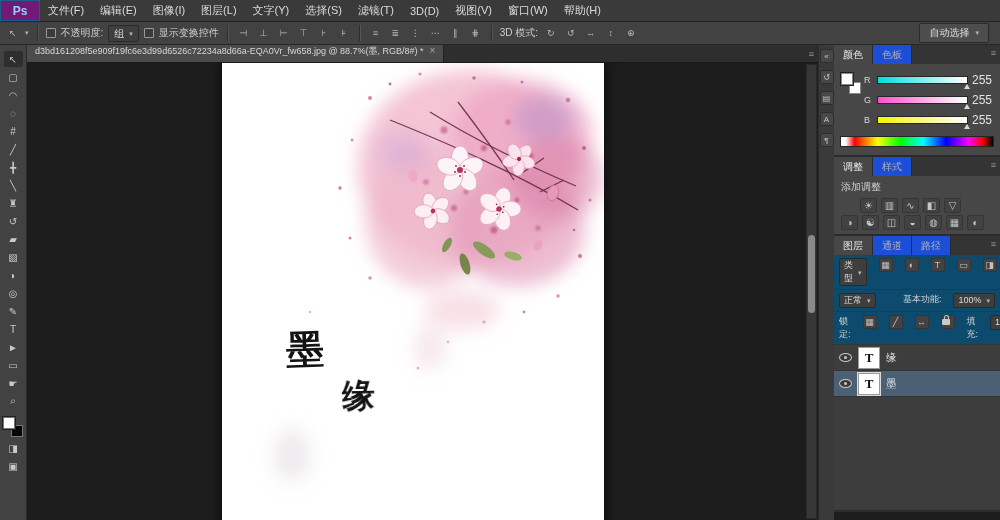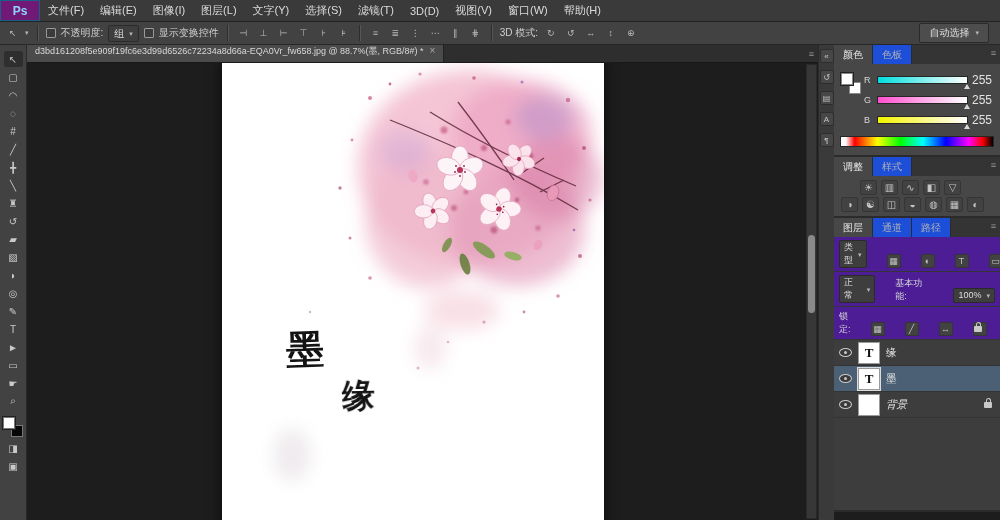--- a/index.html
+++ b/index.html
@@ -74,21 +74,21 @@
 .spectrum{height:11px;margin:1px 6px 5px 6px;border:1px solid #262626;background:linear-gradient(90deg,#ffffff 0%,#ffffff 3%,#ff0000 9%,#ffff00 24%,#00ff00 39%,#00ffff 54%,#0000ff 69%,#ff00ff 84%,#ff0000 93%,#000000 100%)}
 
 
 .adj-title{font-size:10px;color:#cfcfcf;padding:1px 7px 3px 7px}
 .adj-row{display:flex;gap:4px;padding:1px 7px}
 .adj-row.indent{padding-left:26px}
 .adj{width:17px;height:15px;display:flex;align-items:center;justify-content:center;color:#c6c6c6;font-size:10px;background:#424242;border:1px solid #353535;border-radius:2px}
 
 
 .layers-group{flex:1;display:flex;flex-direction:column;min-height:0}
-.lcontrol{display:flex;align-items:flex-end;gap:20px;padding:3px 5px;font-size:9px;border-bottom:1px solid #353535;background:#4c1d95}
+.lcontrol{display:flex;align-items:flex-start;gap:12px;padding:3px 5px;font-size:9px;border-bottom:1px solid #353535;background:#0c4a6e}
 .lcontrol .dd{padding:0 4px;font-size:9px}
 .licon{width:14px;height:14px;display:flex;align-items:center;justify-content:center;color:#c0c0c0;font-size:9px;background:#424242;border:1px solid #353535;border-radius:2px;flex:none}
 .push{margin-left:auto}
 .llist{flex:1;background:#3d3d3d;overflow:hidden}
 .lrow{height:26px;display:flex;align-items:center;gap:6px;padding:0 5px;border-bottom:1px solid #343434}
 .lrow.sel{background:#4c6075}
 .eye{width:13px;height:9px;border:1px solid #c9c9c9;border-radius:50%;position:relative;background:#3a3a3a;flex:none}
 .eye::after{content:"";position:absolute;left:4px;top:2px;width:3px;height:3px;border-radius:50%;background:#c9c9c9}
 .lthumb{width:22px;height:22px;background:#ffffff;border:1px solid #9a9a9a;color:#111;display:flex;align-items:center;justify-content:center;font-weight:bold;font-size:13px;font-family:"Liberation Serif","DejaVu Serif",serif;flex:none}
 .lrow.sel .lthumb{outline:1px solid #dcdcdc}
@@ -440,20 +440,21 @@
     </div>
   </div>
 
   <div class="pgroup">
     <div class="ptabs">
       <div class="ptab active">调整</div>
       <div class="ptab">样式</div>
       <span class="pmenu">≡</span>
     </div>
     <div class="pbody">
+      <div class="adj-title">添加调整</div>
       <div class="adj-row indent">
         <span class="adj">☀</span>
         <span class="adj">▥</span>
         <span class="adj">∿</span>
         <span class="adj">◧</span>
         <span class="adj">▽</span>
       </div>
       <div class="adj-row">
         <span class="adj">◑</span>
         <span class="adj">☯</span>
@@ -517,21 +518,15 @@
       <div class="lrow">
         <span class="eye"></span>
         <span class="lthumb">T</span>
         <span class="lname">缘</span>
       </div>
       <div class="lrow sel">
         <span class="eye"></span>
         <span class="lthumb">T</span>
         <span class="lname">墨</span>
       </div>
-      <div class="lrow">
-        <span class="eye"></span>
-        <span class="lthumb"></span>
-        <span class="lname italic">背景</span>
-        <span class="push lockicon"></span>
-      </div>
     </div>
   </div>
 </div>
 
 </body></html>

